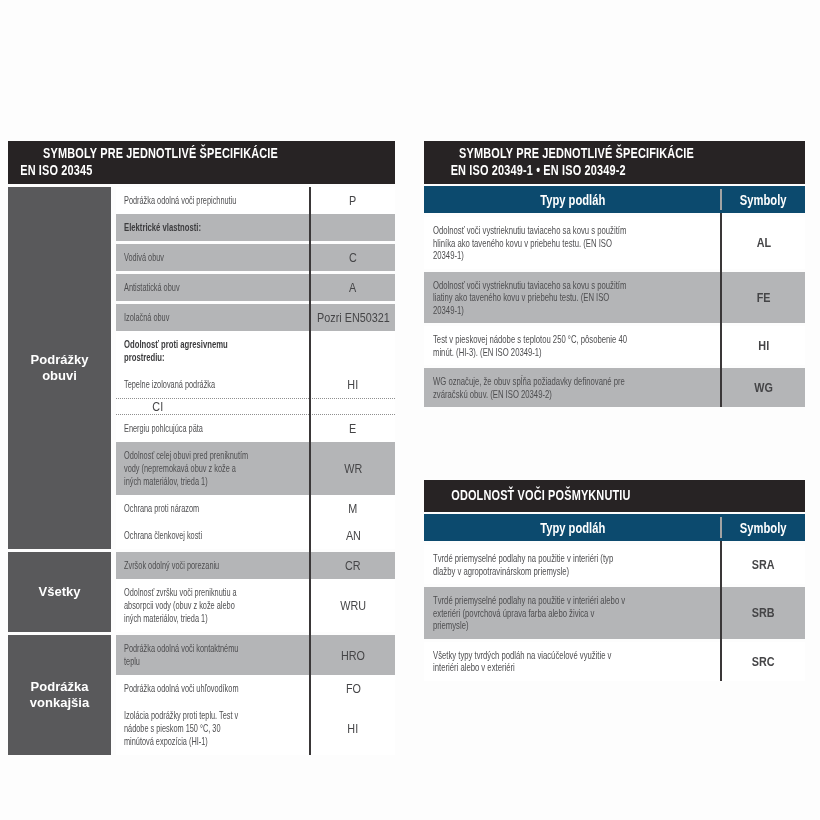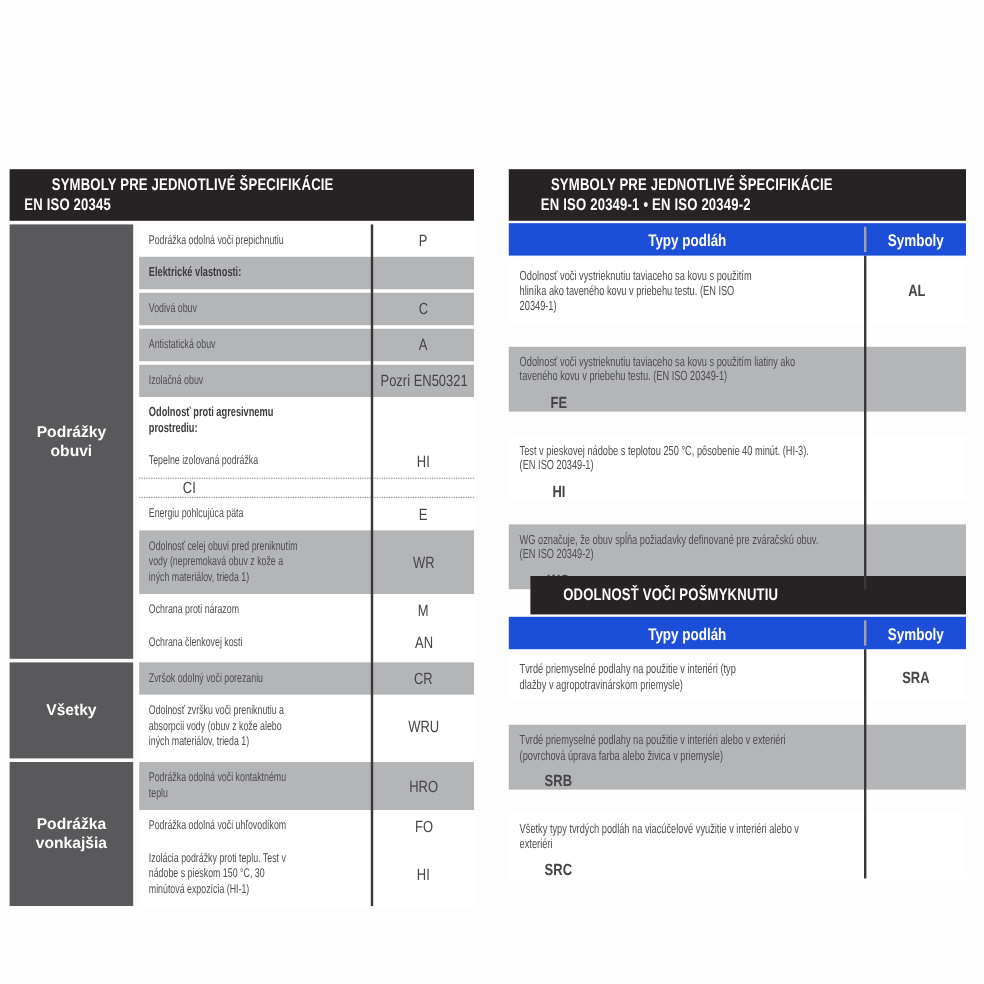--- a/index.html
+++ b/index.html
@@ -17,21 +17,21 @@
   
   .hdr {
     background:#272324; color:#ffffff; 
     font-weight:700; font-size:14px; line-height:17px;
     padding:4px 2px 5px 2px; letter-spacing:0.2px;
   }
   .hdr .cx { display:inline-block; transform:scaleX(0.78); white-space:nowrap; }
 
   
   .subhdr {
-    background:#1d4ed8; color:#fff; display:flex; align-items:center;
+    background:#0c4a6e; color:#fff; display:flex; align-items:center;
     margin-top:2px; height:27px; position:relative;
     font-weight:700; font-size:14px;
   }
   .subhdr .c1 { flex:1; text-align:center; }
   .subhdr .c2 { width:83px; text-align:center; }
   .subhdr .cx { display:inline-block; transform:scaleX(0.8); white-space:nowrap; }
   .subhdr .lite-div { position:absolute; right:83px; top:3px; bottom:3px; width:2px; background:#a3a3a3; }
 
   
   .lbody { position:relative; margin-top:3px; }
@@ -68,24 +68,24 @@
   .row.bold .desc { font-weight:700; color:#3c3c3e; font-size:11px; }
   .sym {
     width:84px; flex:none; display:flex; align-items:center; justify-content:center;
     font-size:13.5px; color:#454547; text-align:center;
   }
   .sym .tx2 { display:inline-block; transform:scaleX(0.8); white-space:nowrap; }
 
   
   .rt .sym { width:83px;font-weight:bold; }
   .rt .row { min-height:34px; }
-  .rt .row + .row { margin-top:20px;flex-direction:column; }
+  .rt .row + .row { margin-top:3px; }
   .rt .desc { font-size:11px; line-height:12.5px; padding:7px 9px;align-items:flex-end; }
   #right-table-2 .row { min-height:36px; }
-  #right-table-2 .hdr { padding:7px 16px 8px 2px;margin-left:18px; }
+  #right-table-2 .hdr { padding:7px 16px 8px 2px; }
 </style>
 </head>
 <body>
 
 <div class="tbl" id="left-table">
   <div class="hdr">
     <div><span class="cx">SYMBOLY PRE JEDNOTLIVÉ ŠPECIFIKÁCIE</span></div>
     <div><span class="cx">EN ISO 20345</span></div>
   </div>
   <div class="lbody">

